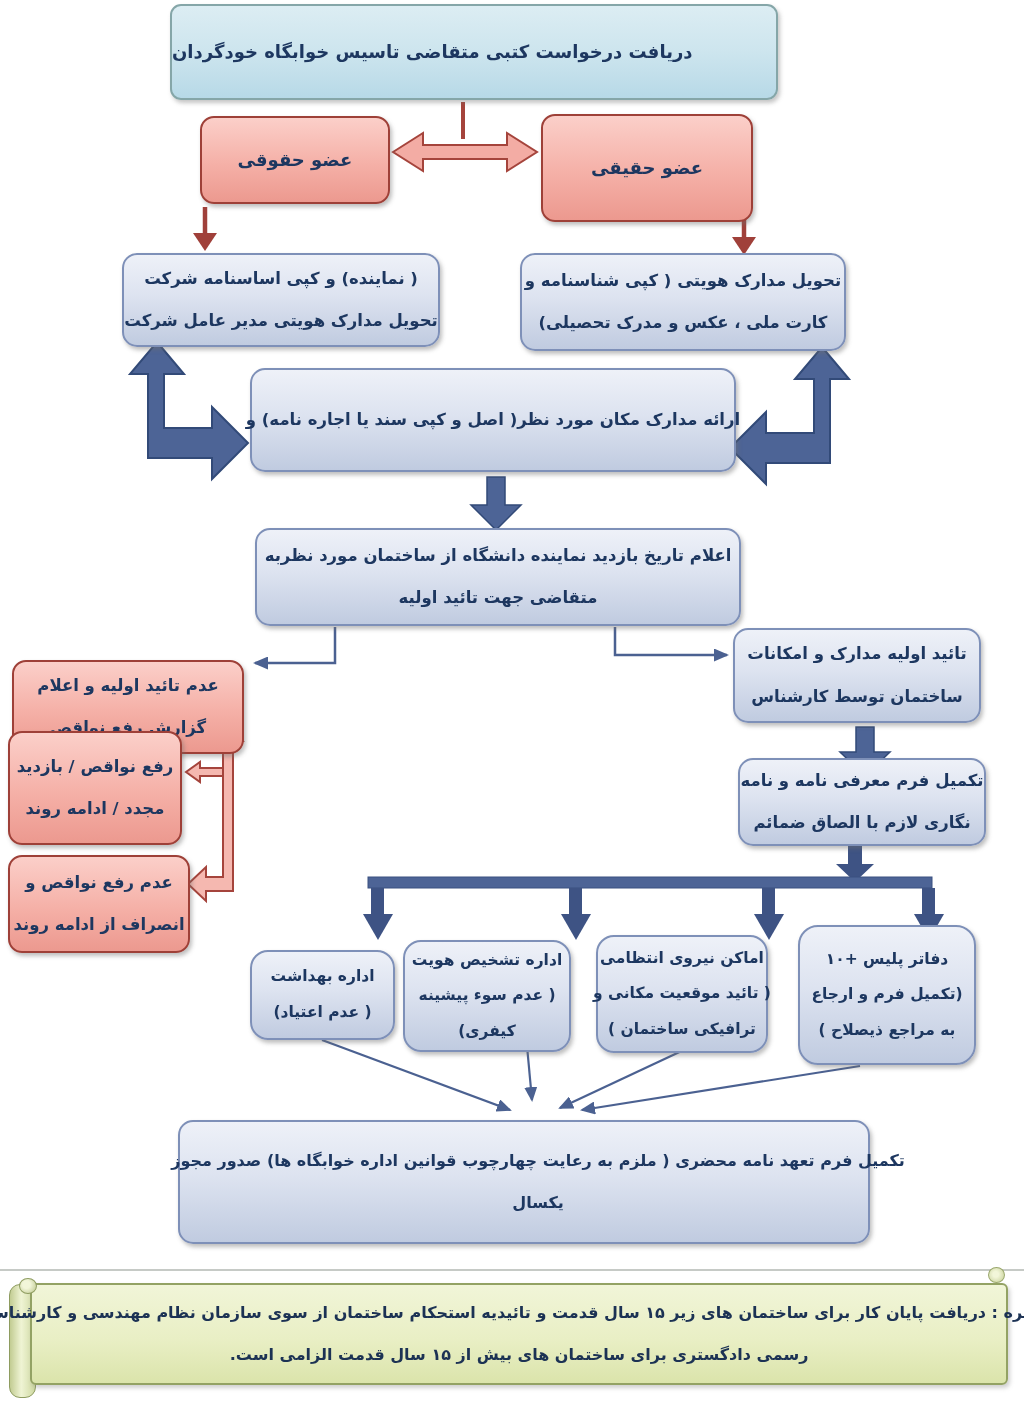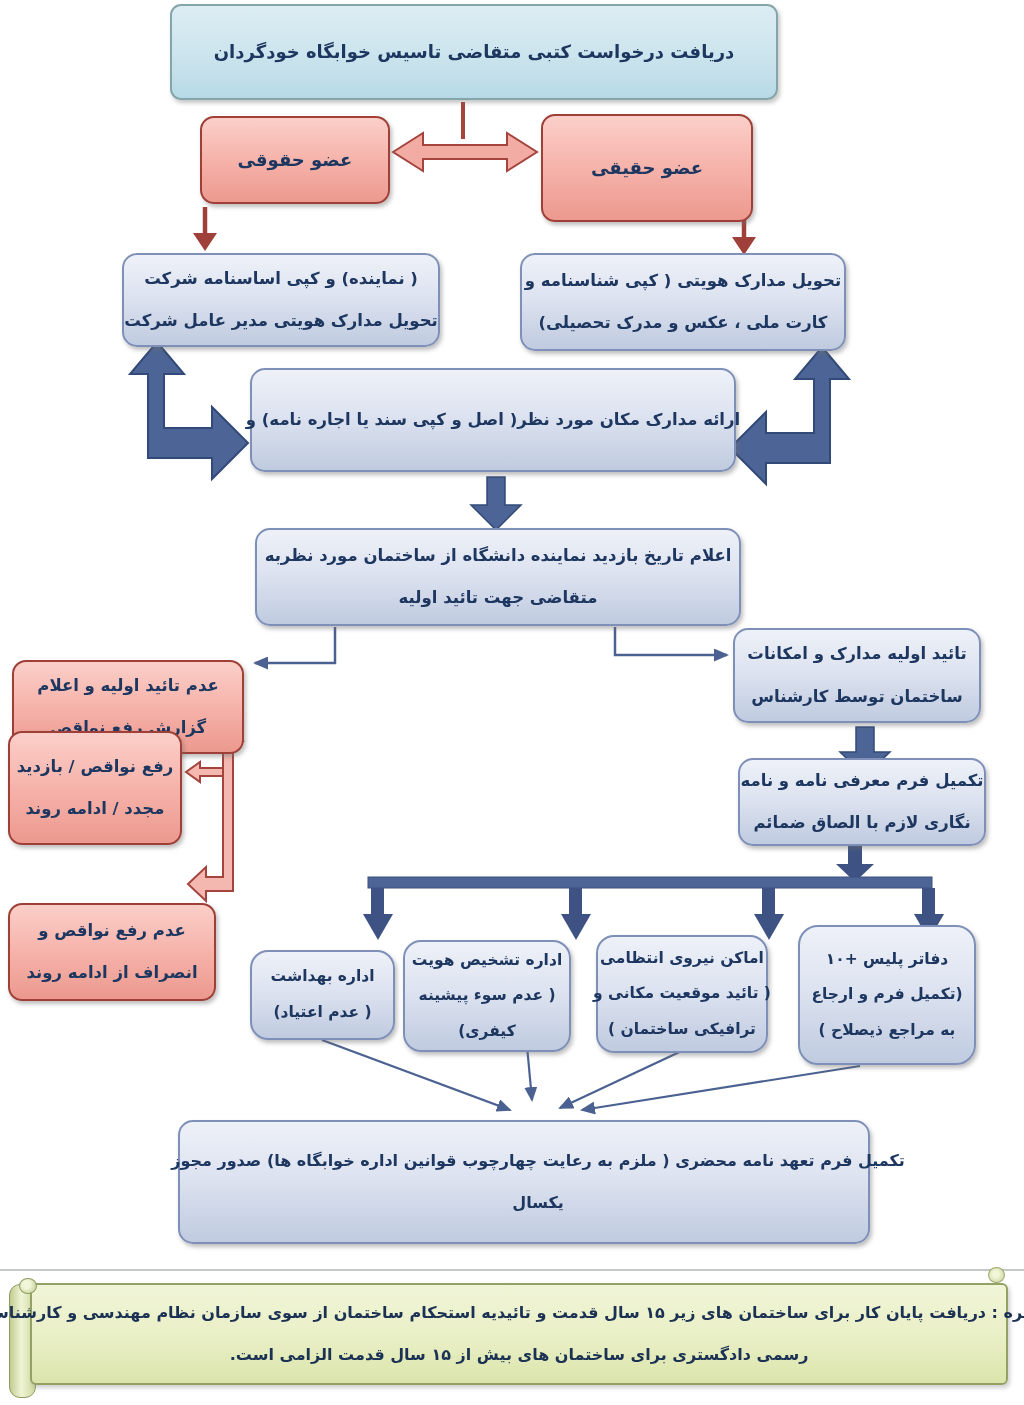--- a/index.html
+++ b/index.html
@@ -92,21 +92,21 @@
     </g>
 
     <g fill="none" stroke="#4b6191" stroke-width="2.2">
       <line x1="322" y1="1040" x2="510" y2="1110" marker-end="url(#mBlue)"></line>
       <line x1="527" y1="1046" x2="532" y2="1100" marker-end="url(#mBlue)"></line>
       <line x1="688" y1="1048" x2="560" y2="1108" marker-end="url(#mBlue)"></line>
       <line x1="860" y1="1066" x2="582" y2="1110" marker-end="url(#mBlue)"></line>
     </g>
   </svg>
 
-  <div class="box cyan fs18" style="left:170px;top:4px;width:608px;height:96px;">
+  <div class="box cyan fs18" style="left:170px;top:4px;width:608px;height:96px;align-items:flex-end;">
     <div class="ln">دریافت درخواست کتبی متقاضی تاسیس خوابگاه خودگردان</div>
   </div>
 
   <div class="box pink fs18" style="left:200px;top:116px;width:190px;height:88px;">
     <div class="ln">عضو حقوقی</div>
   </div>
 
   <div class="box pink fs18" style="left:541px;top:114px;width:212px;height:108px;">
     <div class="ln">عضو حقیقی</div>
   </div>
@@ -133,21 +133,21 @@
   <div class="box pink fs17" style="left:12px;top:660px;width:232px;height:94px;">
     <div class="ln">عدم تائید اولیه و اعلام</div>
     <div class="ln">گزارش رفع نواقص</div>
   </div>
 
   <div class="box pink fs17" style="left:8px;top:731px;width:174px;height:114px;">
     <div class="ln">رفع نواقص / بازدید</div>
     <div class="ln">مجدد / ادامه روند</div>
   </div>
 
-  <div class="box pink fs17" style="left:8px;top:903px;width:208px;height:98px;">
+  <div class="box pink fs17" style="left:8px;top:855px;width:182px;height:98px;">
     <div class="ln">عدم رفع نواقص و</div>
     <div class="ln">انصراف از ادامه روند</div>
   </div>
 
   <div class="box blue fs17" style="left:733px;top:628px;width:248px;height:95px;">
     <div class="ln">تائید اولیه مدارک و امکانات</div>
     <div class="ln">ساختمان توسط کارشناس</div>
   </div>
 
   <div class="box blue fs17" style="left:738px;top:758px;width:248px;height:88px;">

